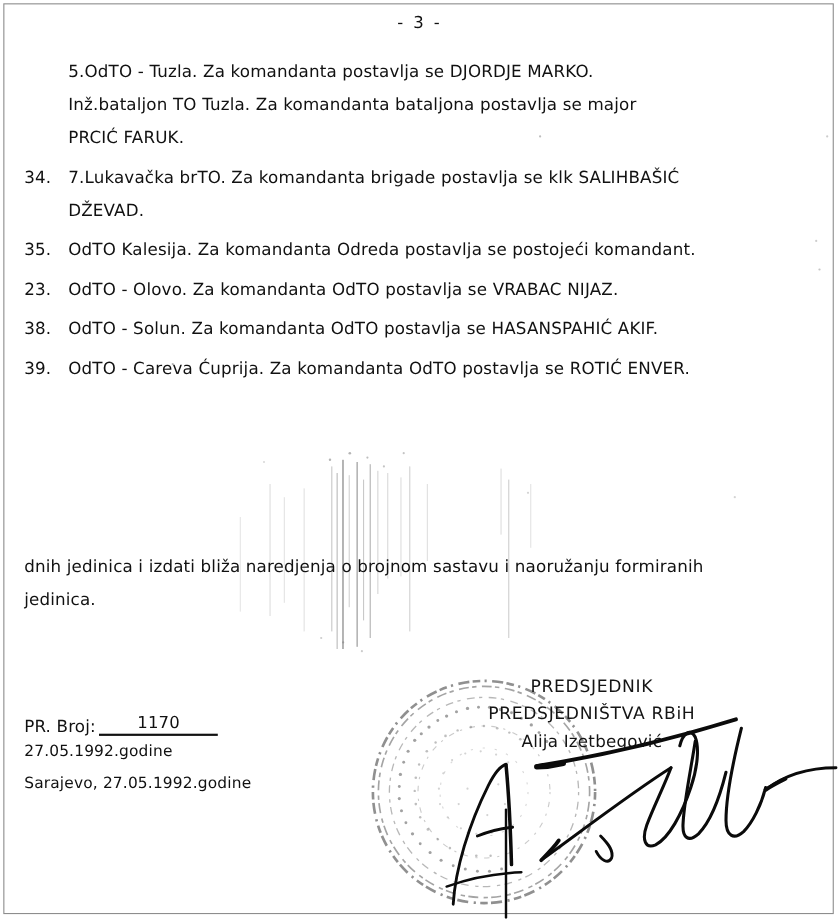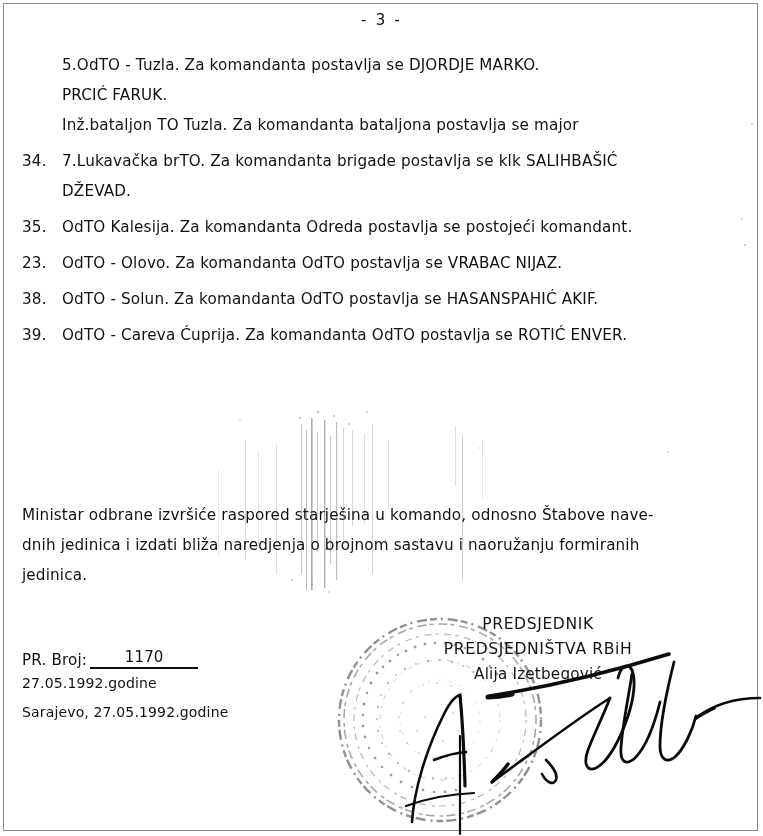--- a/index.html
+++ b/index.html
@@ -233,22 +233,22 @@
     </g>
   </svg>
 
   <div id="page-number" class="doc-text">- 3 -</div>
 
   <div id="content">
 
     <div class="para intro">
       <div class="body-lines">
         <span class="line doc-text">5.OdTO - Tuzla. Za komandanta postavlja se DJORDJE MARKO.</span>
+        <span class="line doc-text">Inž.bataljon TO Tuzla. Za komandanta bataljona postavlja se major</span>
         <span class="line doc-text">PRCIĆ FARUK.</span>
-        <span class="line doc-text">Inž.bataljon TO Tuzla. Za komandanta bataljona postavlja se major</span>
       </div>
     </div>
 
     <div class="para">
       <span class="num doc-text">34.</span>
       <div class="body-lines">
         <span class="line doc-text">7.Lukavačka brTO. Za komandanta brigade postavlja se klk SALIHBAŠIĆ</span>
         <span class="line doc-text">DŽEVAD.</span>
       </div>
     </div>
@@ -280,21 +280,20 @@
       <div class="body-lines">
         <span class="line doc-text">OdTO - Careva Ćuprija. Za komandanta OdTO postavlja se ROTIĆ ENVER.</span>
       </div>
     </div>
 
   </div>
 
   <div id="roman">II</div>
 
   <div id="closing">
-    <span class="line doc-text">Ministar odbrane izvršiće raspored starješina u komando, odnosno Štabove nave-</span>
     <span class="line doc-text">dnih jedinica i izdati bliža naredjenja o brojnom sastavu i naoružanju formiranih</span>
     <span class="line doc-text">jedinica.</span>
   </div>
 
   <div id="footer-left">
     <div class="broj-row">
       <span class="doc-text">PR. Broj:</span>
       <span class="broj-value doc-text">1170</span>
     </div>
     <span class="line doc-text">27.05.1992.godine</span>

